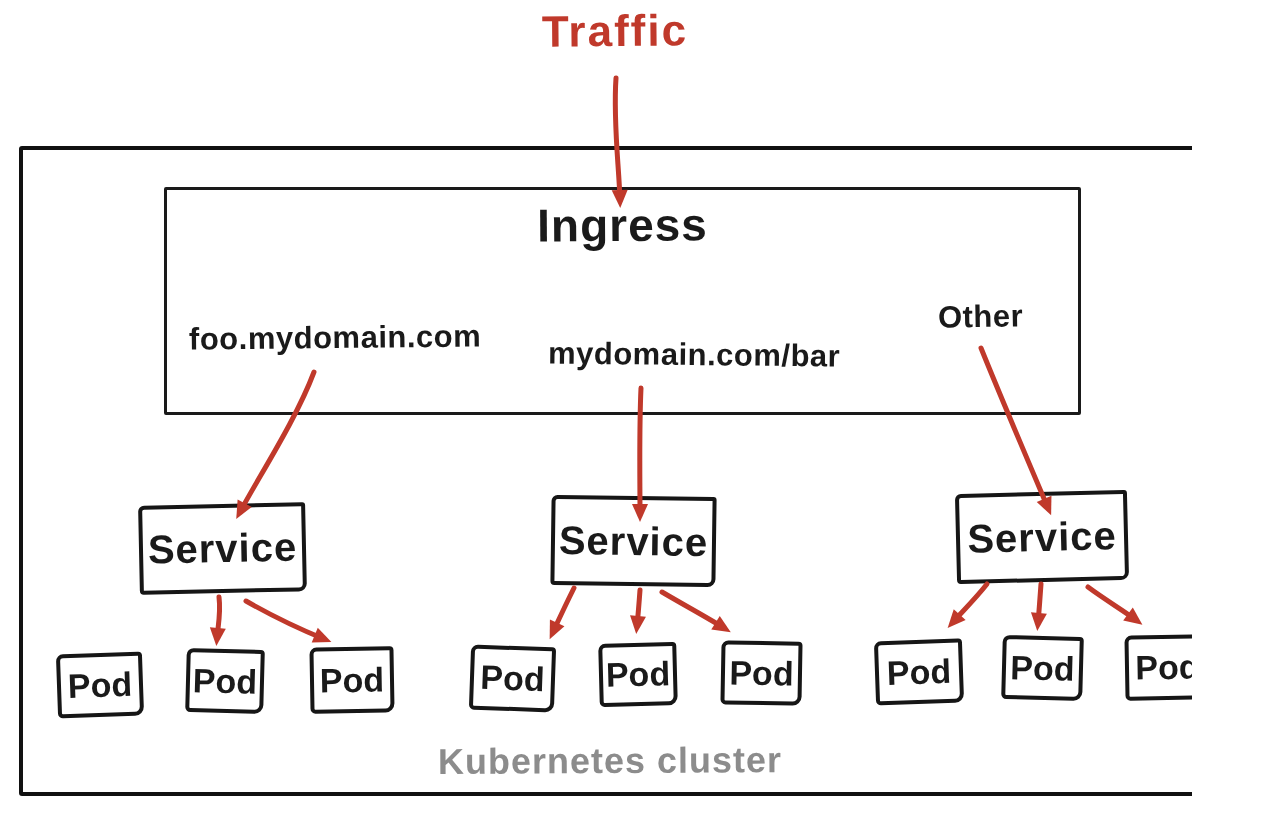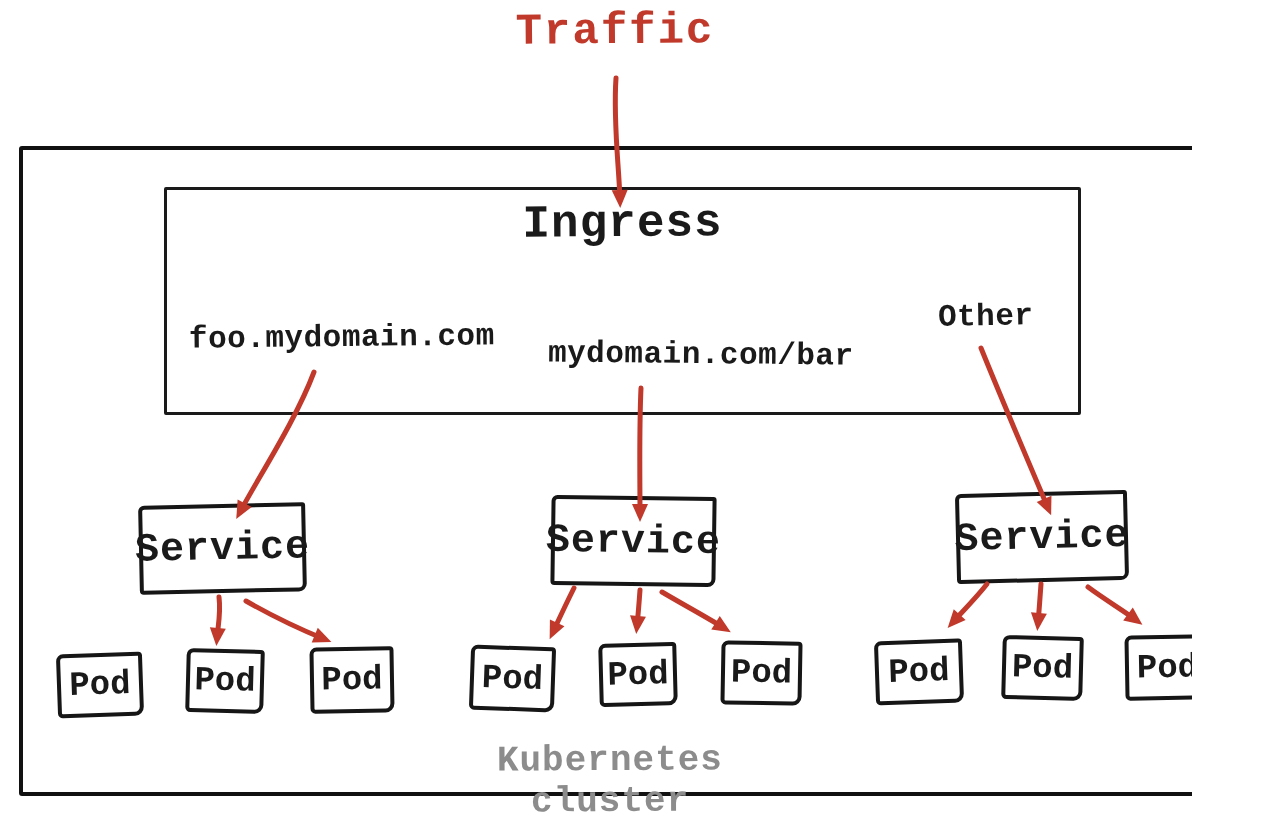--- a/index.html
+++ b/index.html
@@ -6,21 +6,21 @@
     margin: 0;
     padding: 0;
     background: #ffffff;
   }
   .canvas {
     position: relative;
     width: 1192px;
     height: 827px;
     background: #ffffff;
     overflow: hidden;
-    font-family: Liberation Mono, monospace;
+    font-family: Liberation Sans, sans-serif;
     color: #1a1a1a;
   }
   .traffic-label {
     position: absolute;
     left: 460px;
     top: 6px;
     width: 310px;
     text-align: center;
     font-size: 44px;
     font-weight: 600;

